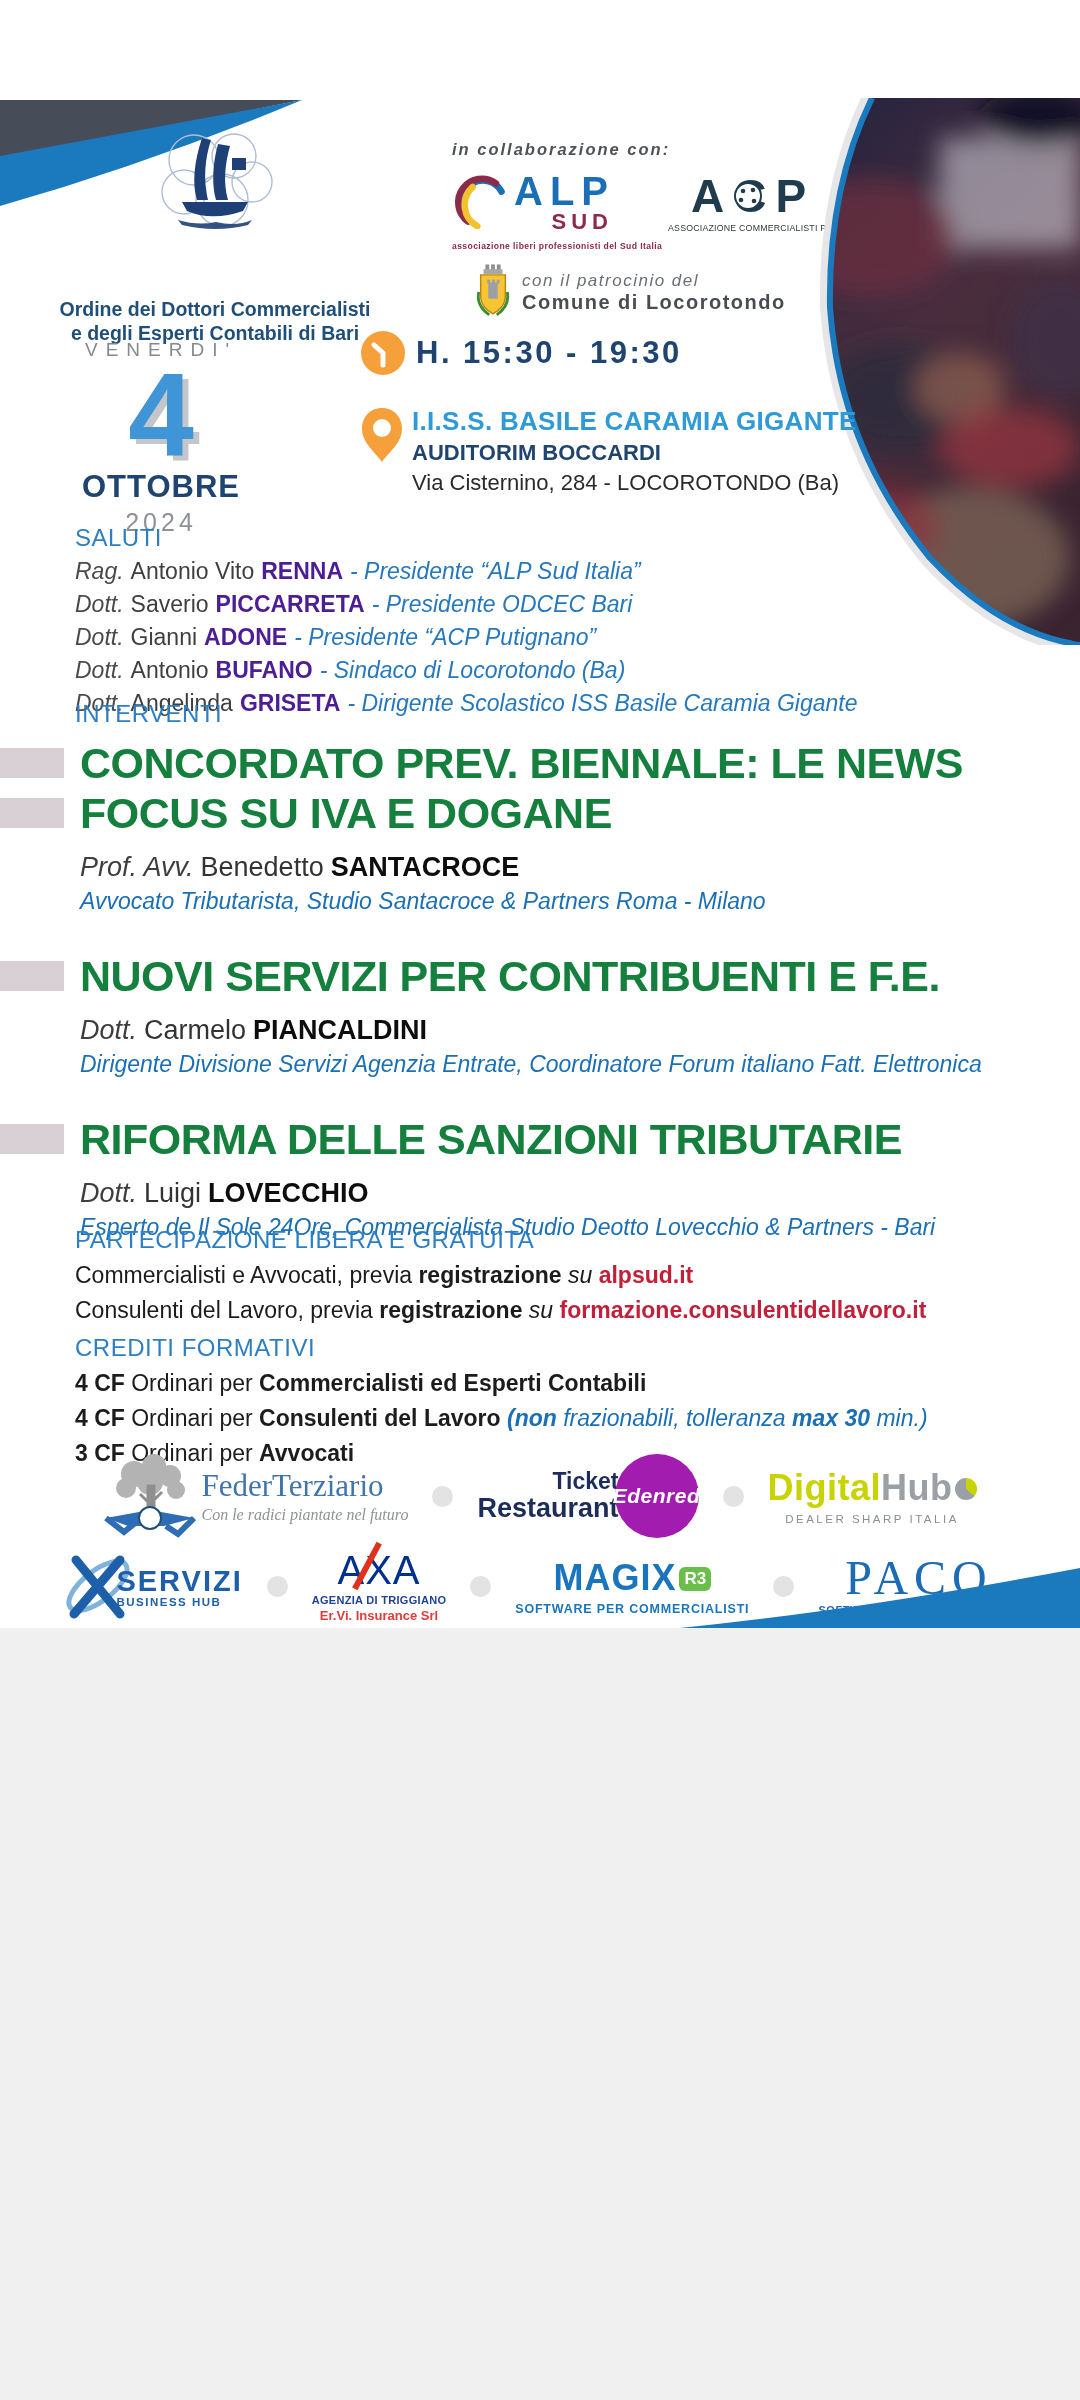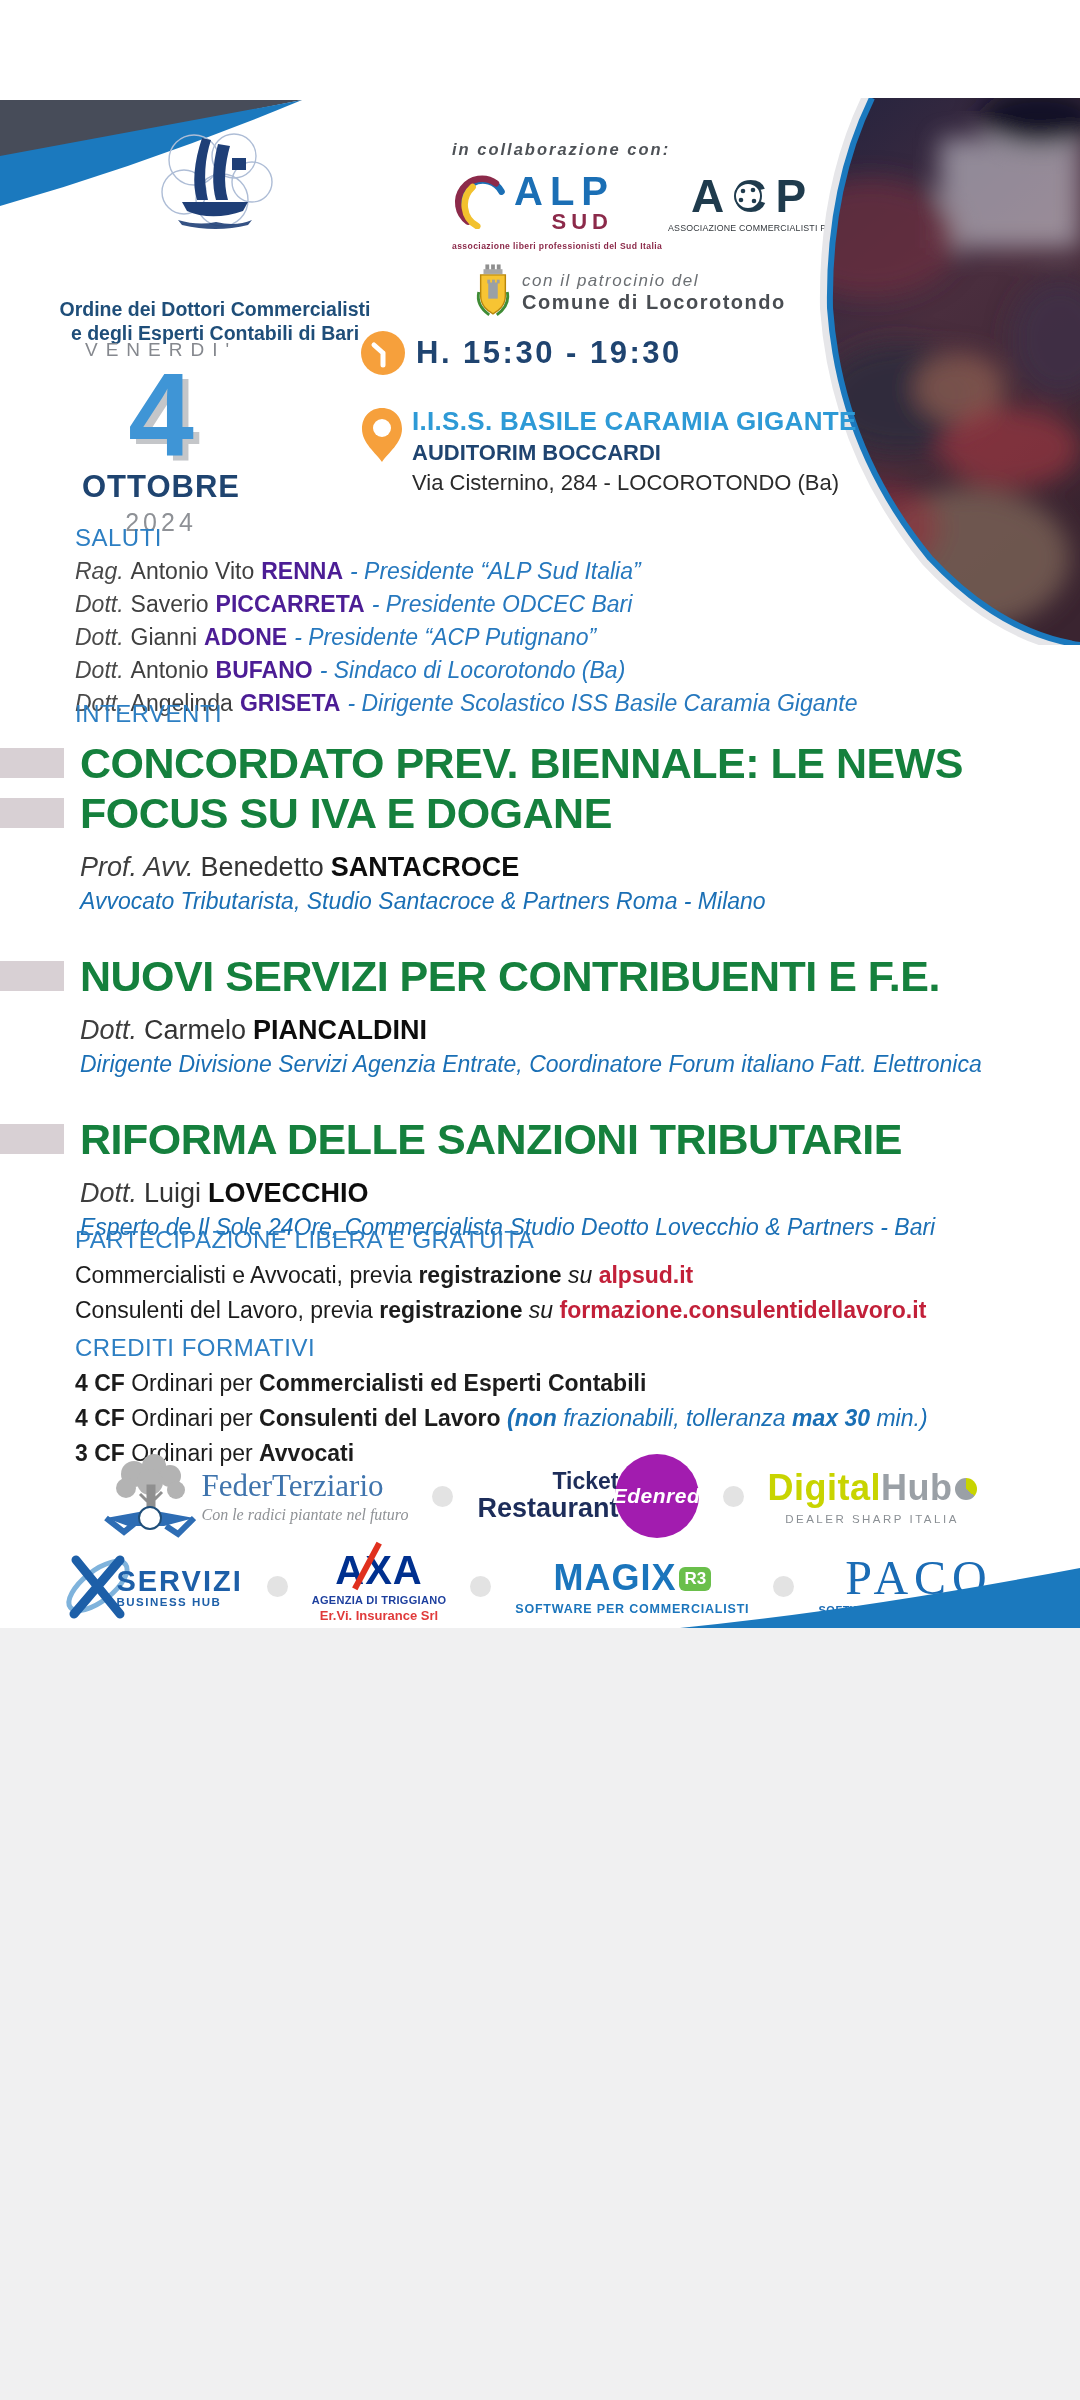--- a/index.html
+++ b/index.html
@@ -96,21 +96,21 @@
   .dhub-name{font-size:36px;letter-spacing:0.5px;}
   .dhub-p1{color:#C8D400;font-weight:bold;}
   .dhub-p2{color:#9AA0A6;font-weight:bold;}
   .dhub-pie{display:inline-block;width:22px;height:22px;border-radius:50%;background:conic-gradient(#C8D400 0 130deg,#9AA0A6 130deg 360deg);vertical-align:baseline;margin-left:2px;}
   .dhub-tag{font-size:11.5px;color:#8a8f94;letter-spacing:2.5px;margin-top:4px;}
   .kronos{display:flex;align-items:center;}
   .kronos-text{margin-left:-20px;}
   .kronos-name{font-size:29px;font-weight:bold;color:#1D5FA8;letter-spacing:2px;}
   .kronos-sub{font-size:11.5px;font-weight:bold;color:#1D5FA8;letter-spacing:1.5px;text-align:left;margin-top:-2px;}
   .axa{position:relative;text-align:center;}
-  .axa-name{font-size:40px;font-weight:bold;color:#00308F;line-height:40px;letter-spacing:1px;}
+  .axa-name{font-size:40px;font-weight:normal;color:#00308F;line-height:40px;letter-spacing:1px;}
   .axa-slash{position:absolute;left:52px;top:-10px;width:6px;height:52px;background:#E0301E;transform:rotate(28deg);}
   .axa-l1{font-size:11px;font-weight:bold;color:#1D3F9E;margin-top:4px;letter-spacing:0.3px;}
   .axa-l2{font-size:13px;font-weight:bold;color:#E03A3A;margin-top:2px;}
   .magix{text-align:center;}
   .magix-name{font-size:36px;font-weight:bold;color:#1B75BC;letter-spacing:1px;}
   .magix-badge{display:inline-block;background:#6ABF4B;color:#fff;font-size:17px;font-weight:bold;border-radius:6px;padding:2px 5px;margin-left:3px;vertical-align:6px;}
   .magix-tag{font-size:12.5px;font-weight:bold;color:#1B75BC;letter-spacing:0.8px;margin-top:3px;}
   .paco{text-align:center;}
   .paco-name{font-family:"Liberation Serif",serif;font-size:48px;color:#1B6CB5;letter-spacing:6px;line-height:44px;}
   .paco-tag{font-size:11px;font-weight:bold;color:#1B6CB5;letter-spacing:0.6px;margin-top:4px;}

